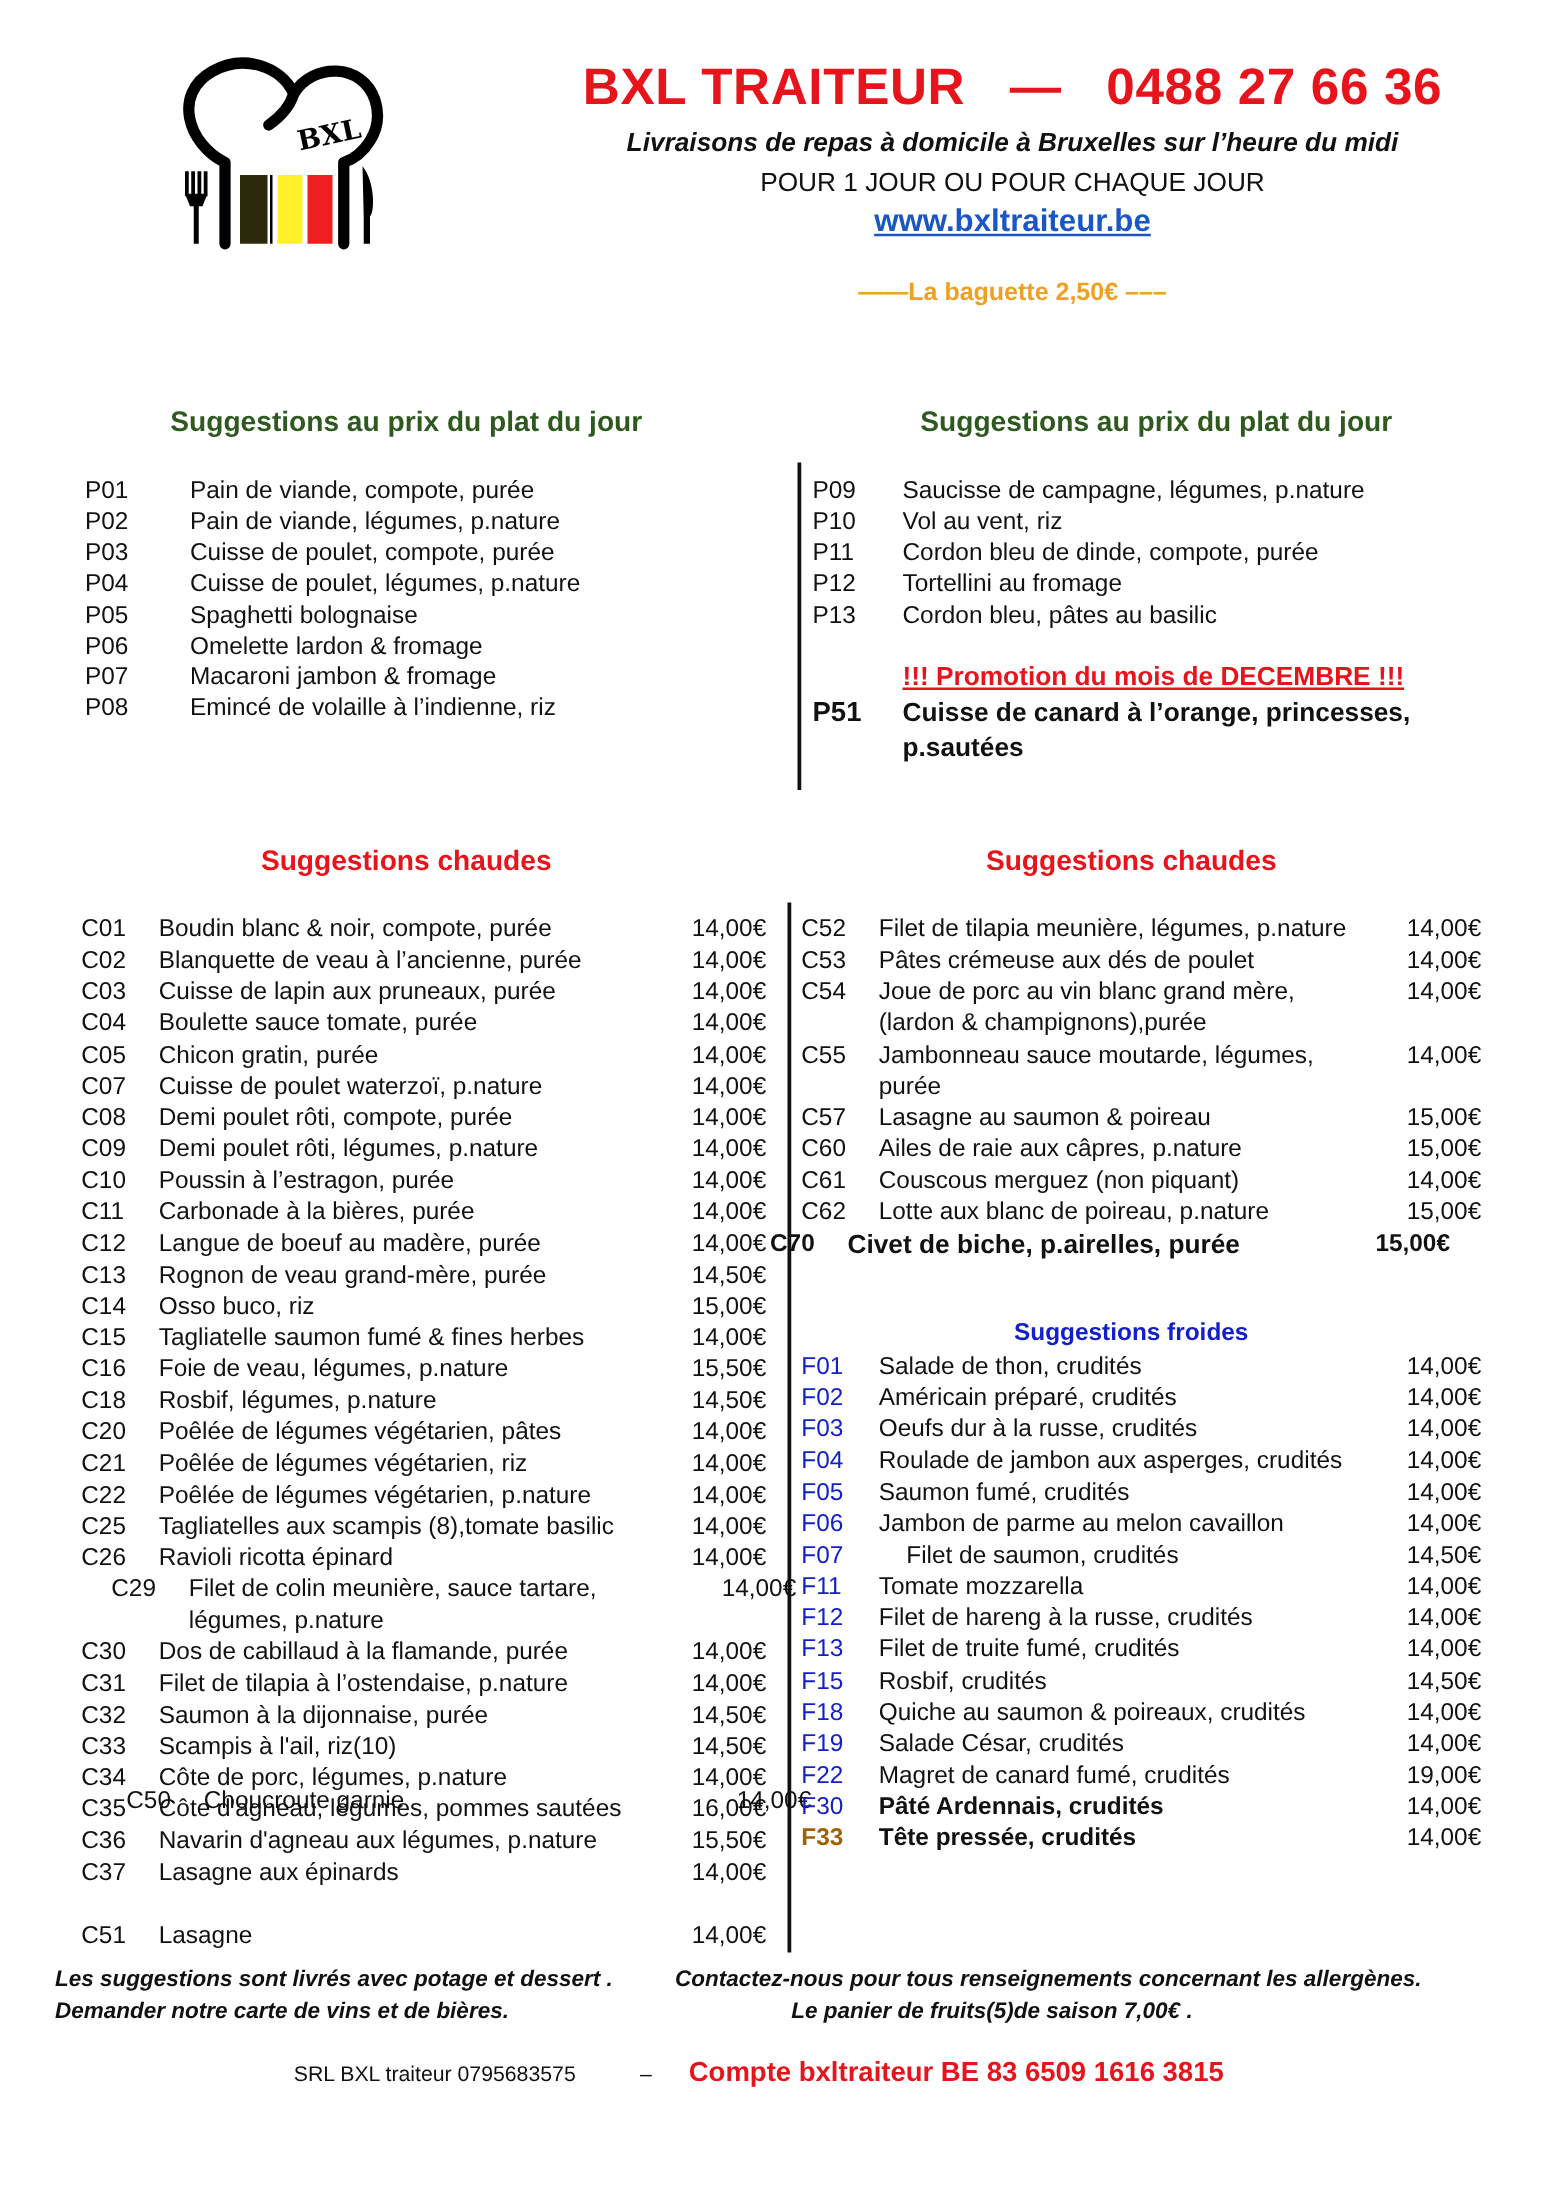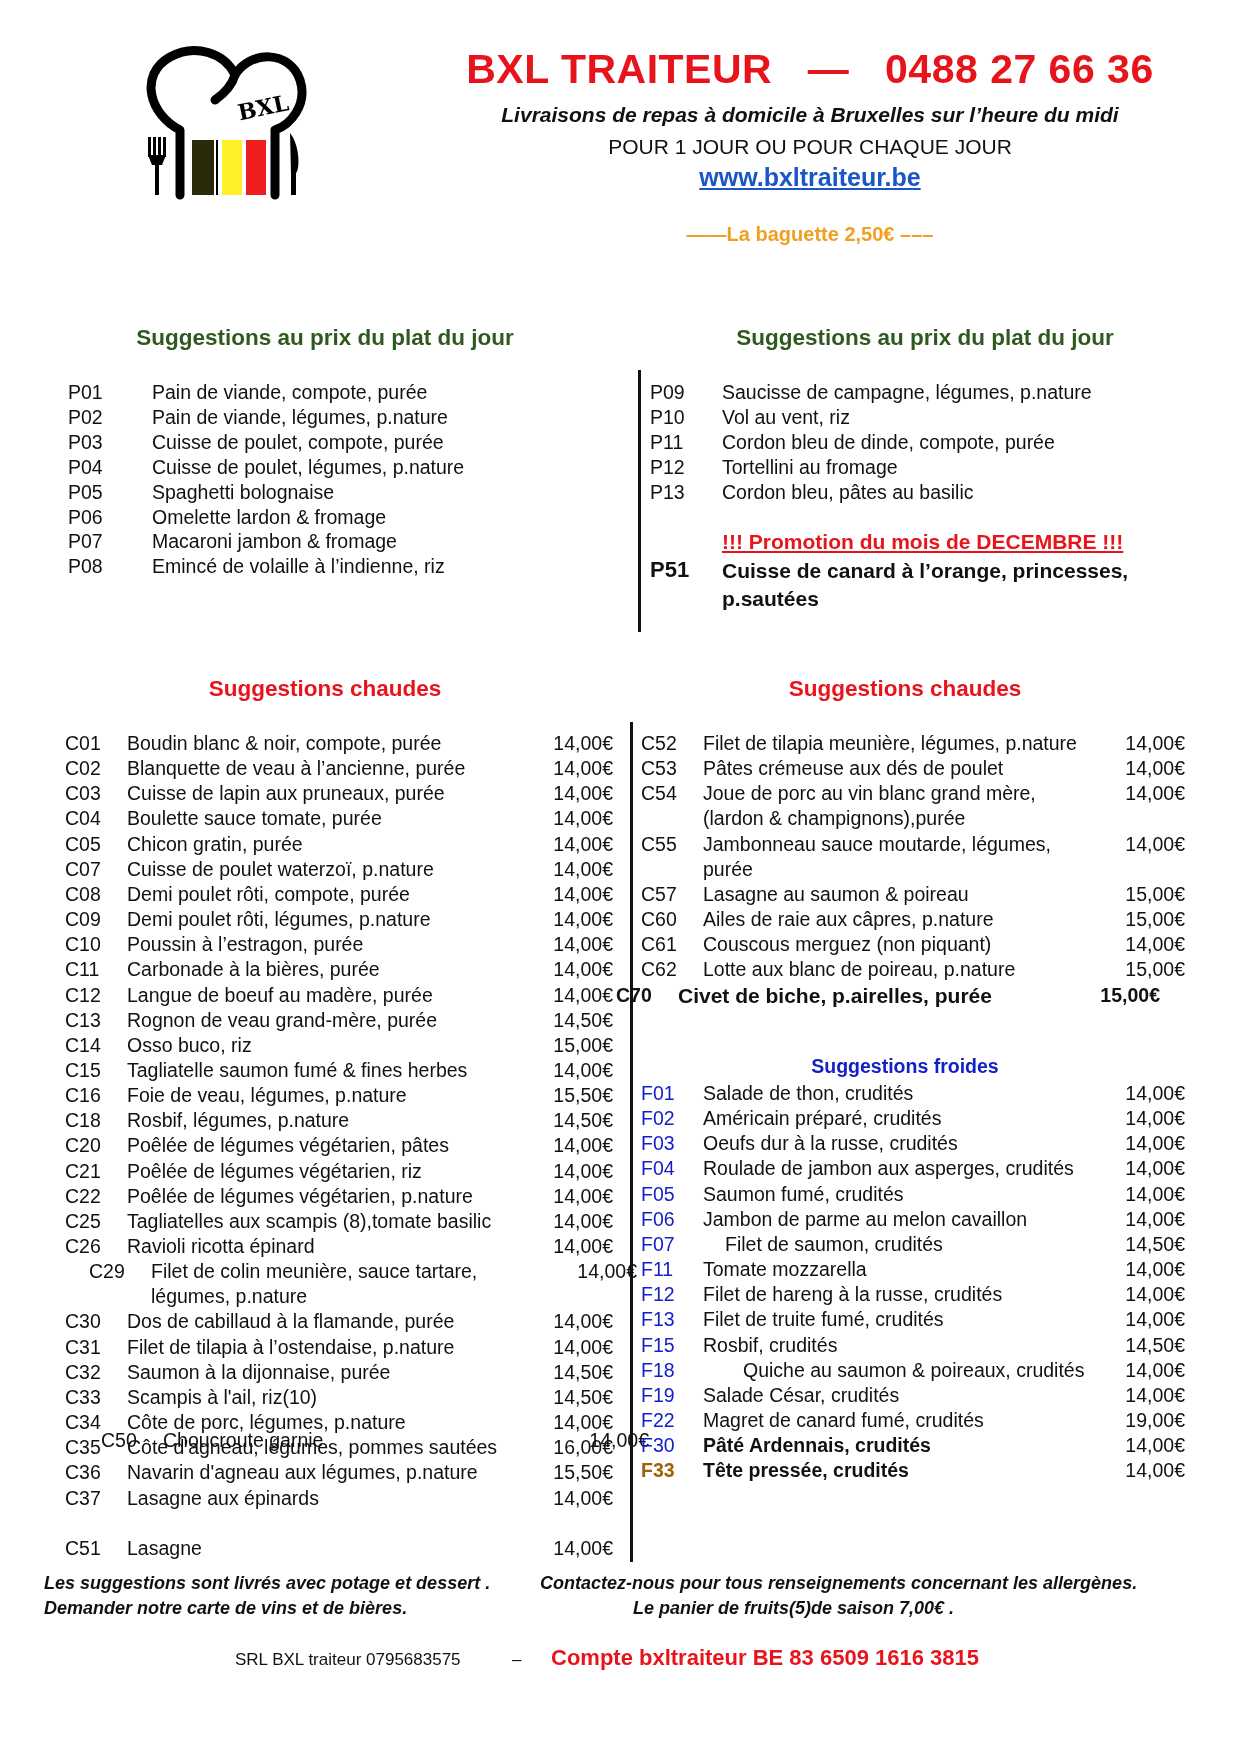--- a/index.html
+++ b/index.html
@@ -417,21 +417,21 @@
       <span class="desc" style="left: 62px;">Filet de truite fumé, crudités</span>
       <span class="price" style="right: 0px;">14,00€</span>
     </div>
     <div class="row" style="top: 1332.5px; left: 641px; width: 544px;">
       <span class="code" style="color: rgb(19, 32, 200);">F15</span>
       <span class="desc" style="left: 62px;">Rosbif, crudités</span>
       <span class="price" style="right: 0px;">14,50€</span>
     </div>
     <div class="row" style="top: 1357.65px; left: 641px; width: 544px;">
       <span class="code" style="color: rgb(19, 32, 200);">F18</span>
-      <span class="desc" style="left: 62px; margin-left: 40px;">Quiche au saumon &amp; poireaux, crudités</span>
+      <span class="desc" style="left: 62px;">Quiche au saumon &amp; poireaux, crudités</span>
       <span class="price" style="right: 0px;">14,00€</span>
     </div>
     <div class="row" style="top: 1382.8px; left: 641px; width: 544px;">
       <span class="code" style="color: rgb(19, 32, 200);">F19</span>
       <span class="desc" style="left: 62px;">Salade César, crudités</span>
       <span class="price" style="right: 0px;">14,00€</span>
     </div>
     <div class="row" style="top: 1407.95px; left: 641px; width: 544px;">
       <span class="code" style="color: rgb(19, 32, 200);">F22</span>
       <span class="desc" style="left: 62px;">Magret de canard fumé, crudités</span>

